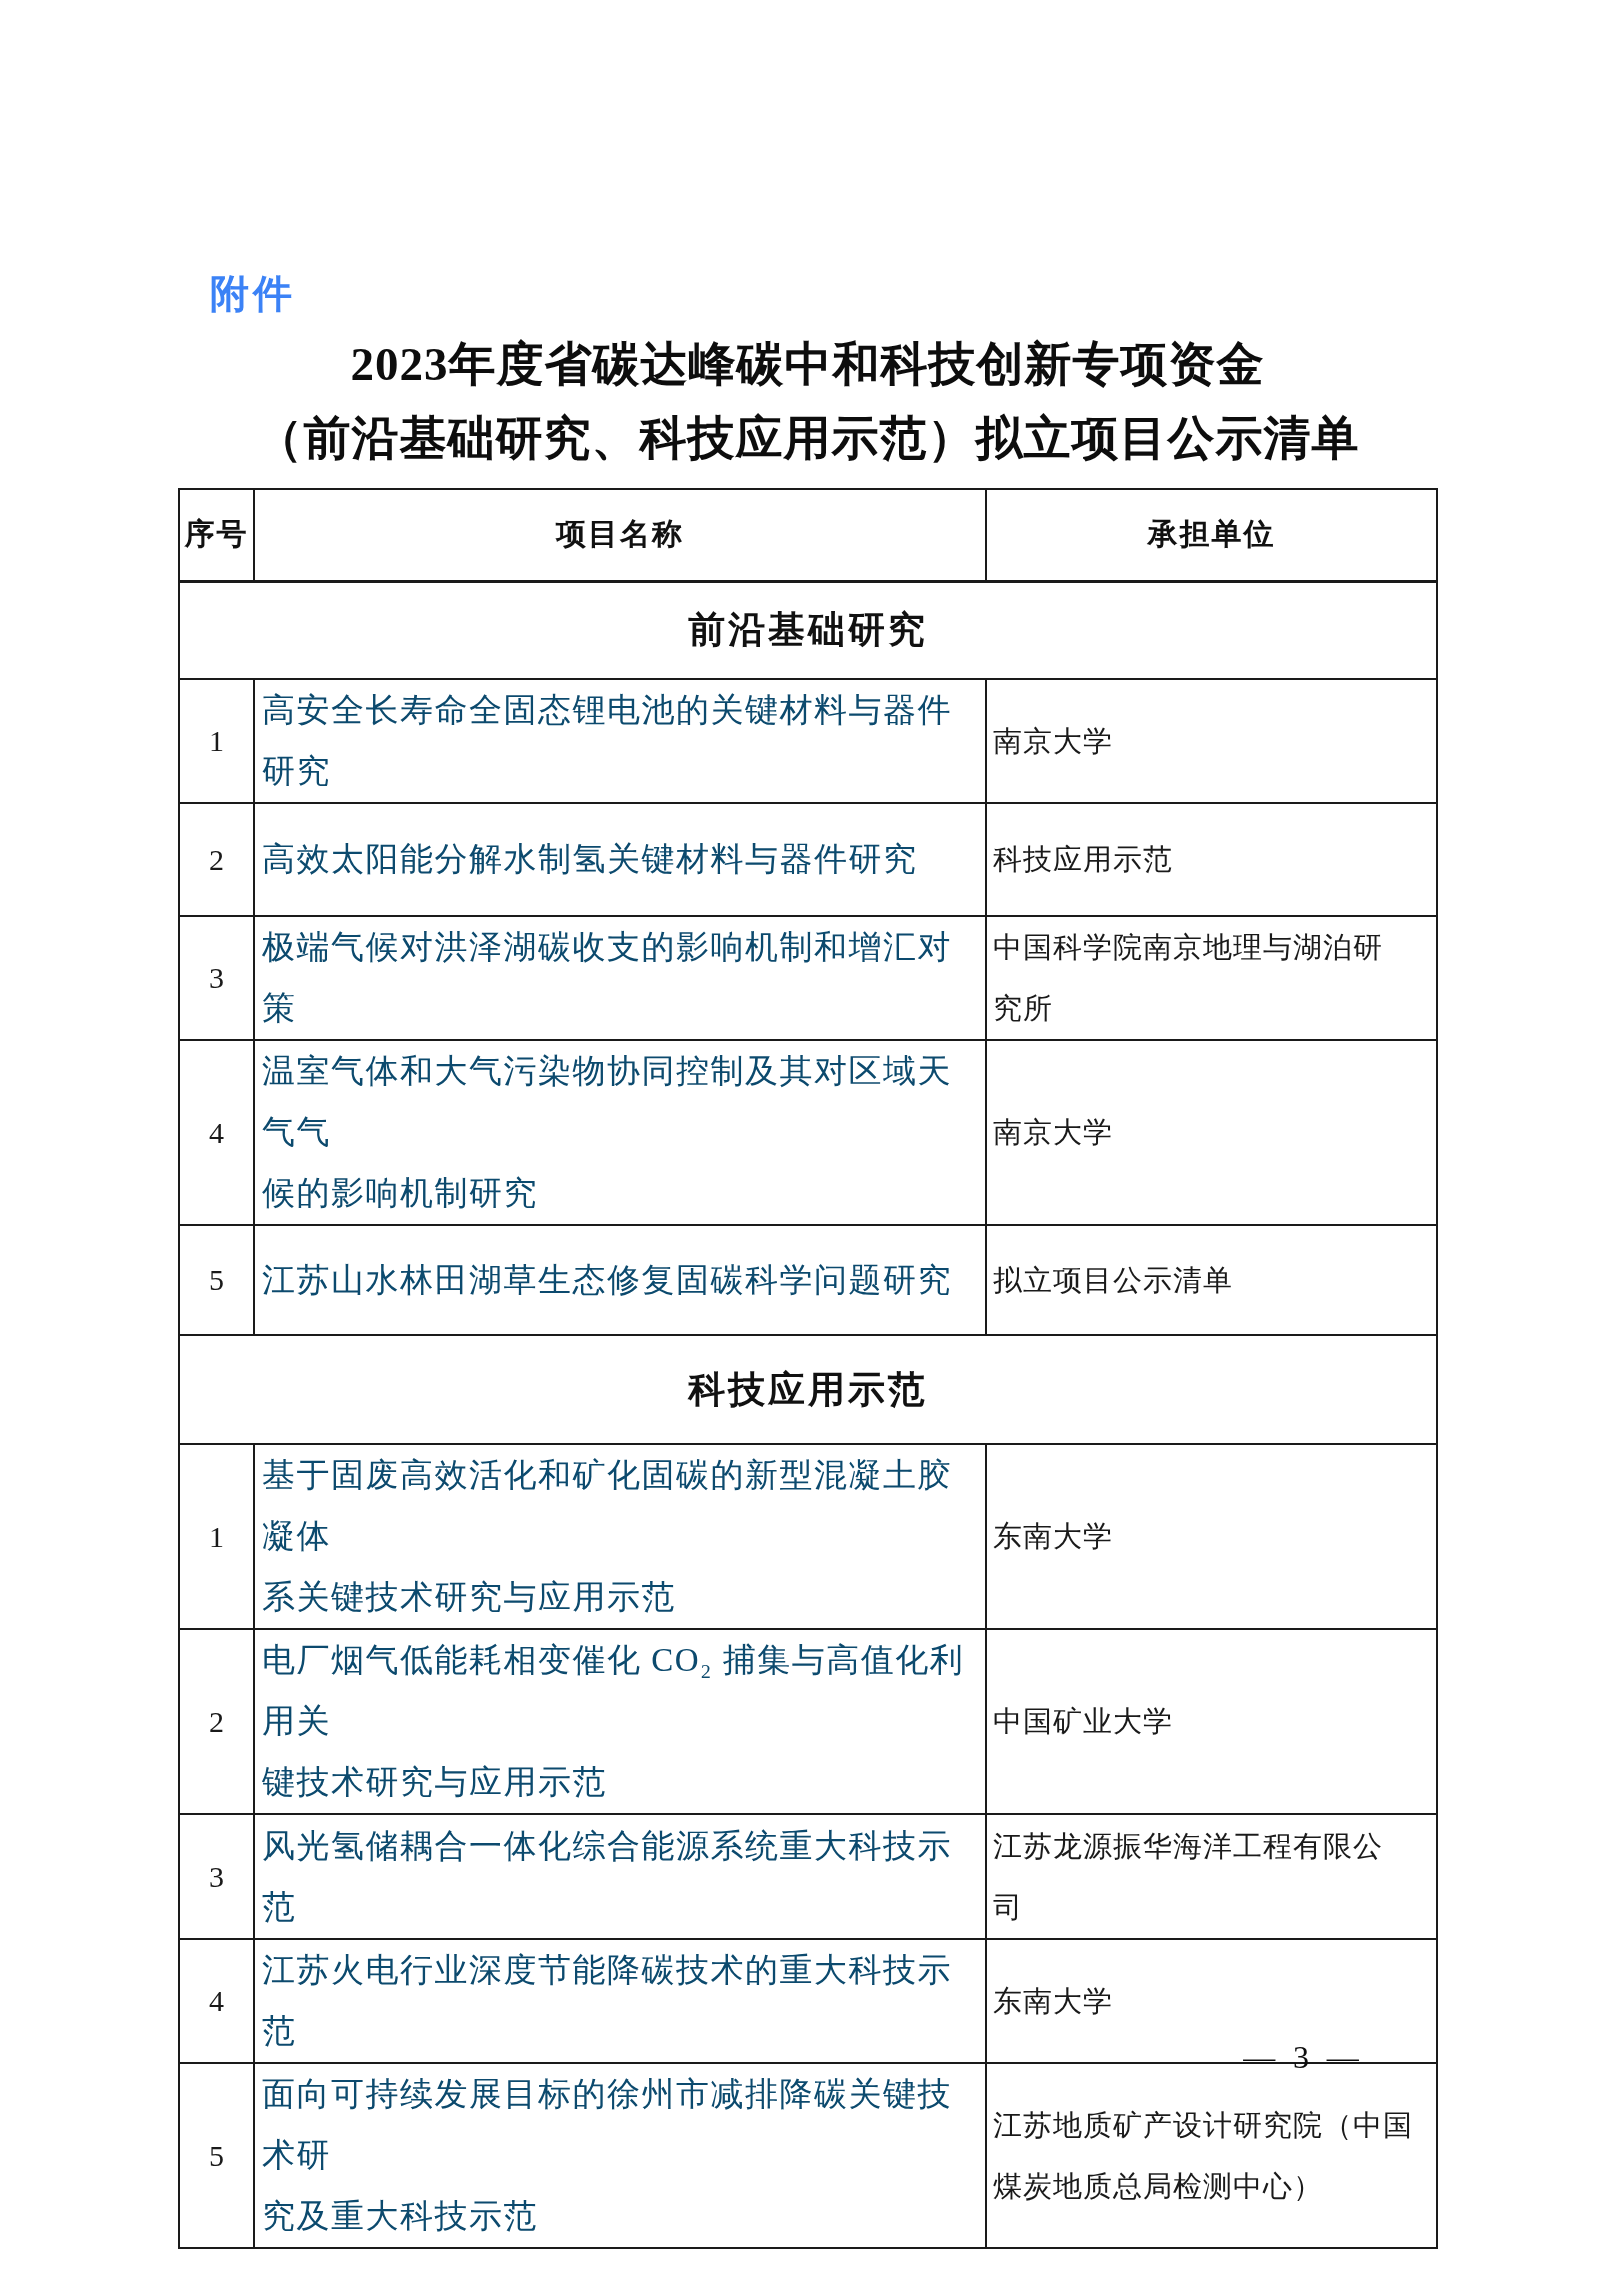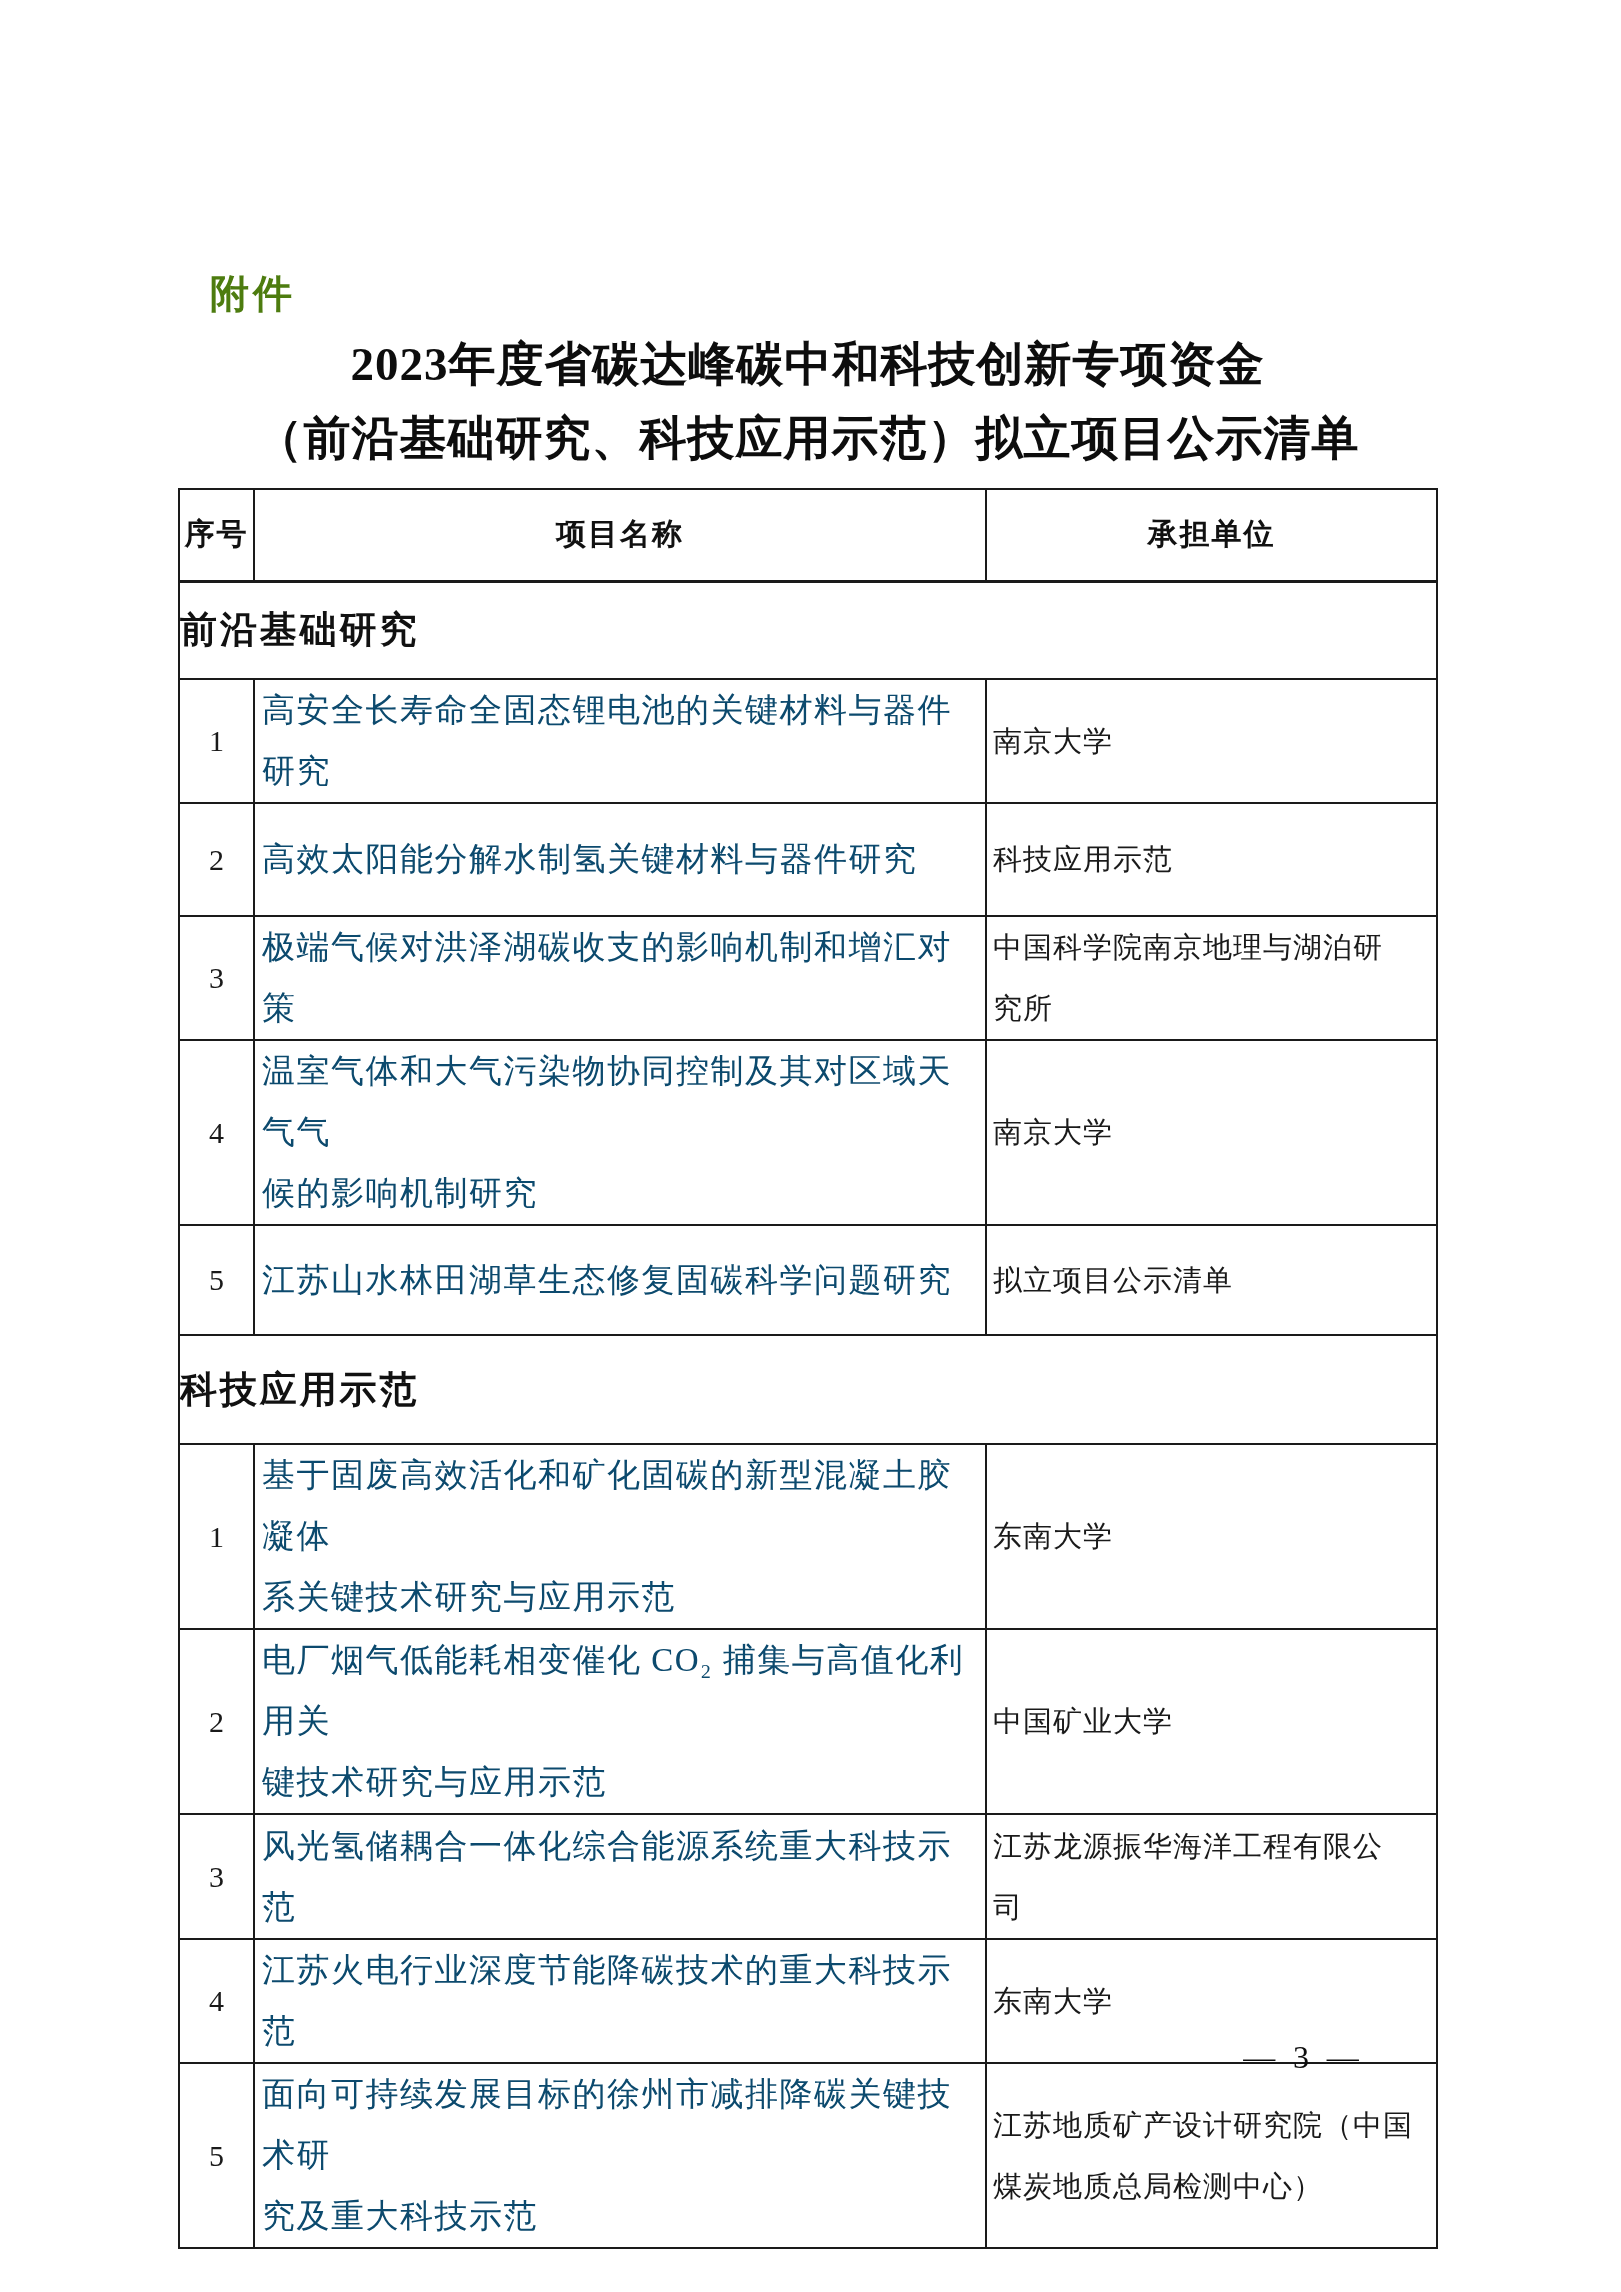--- a/index.html
+++ b/index.html
@@ -17,21 +17,21 @@
     overflow: hidden;
   }
   .attachment-label {
     position: absolute;
     left: 210px;
     top: 267px;
     font-family: "Liberation Sans", "DejaVu Sans", sans-serif;
     font-weight: 600;
     font-size: 39px;
     letter-spacing: 3.9px;
-    color: #4d7c0f;
+    color: #3b82f6;
   }
   .doc-title {
     position: absolute;
     left: 178px;
     top: 327px;
     width: 1259px;
     text-align: center;
     font-family: "Liberation Serif", "DejaVu Serif", serif;
     font-weight: 700;
     font-size: 47px;
@@ -59,21 +59,21 @@
     border-bottom: 3.9px solid #1a1a1a;
     font-family: "Liberation Sans", "DejaVu Sans", sans-serif;
     font-weight: 700;
     font-size: 30px;
     letter-spacing: 2px;
     color: #111111;
   }
   .doc-table tr.section-row td {
     border-top: 2.9px solid #1a1a1a;
     border-bottom: 2.9px solid #1a1a1a;
-    text-align: left;
+    text-align: center;
     font-family: "Liberation Sans", "DejaVu Sans", sans-serif;
     font-weight: 700;
     font-size: 37px;
     letter-spacing: 2.9px;
     color: #111111;
   }
   .doc-table td.idx-cell {
     text-align: center;
     font-size: 30px;
     color: #1a1a1a;

